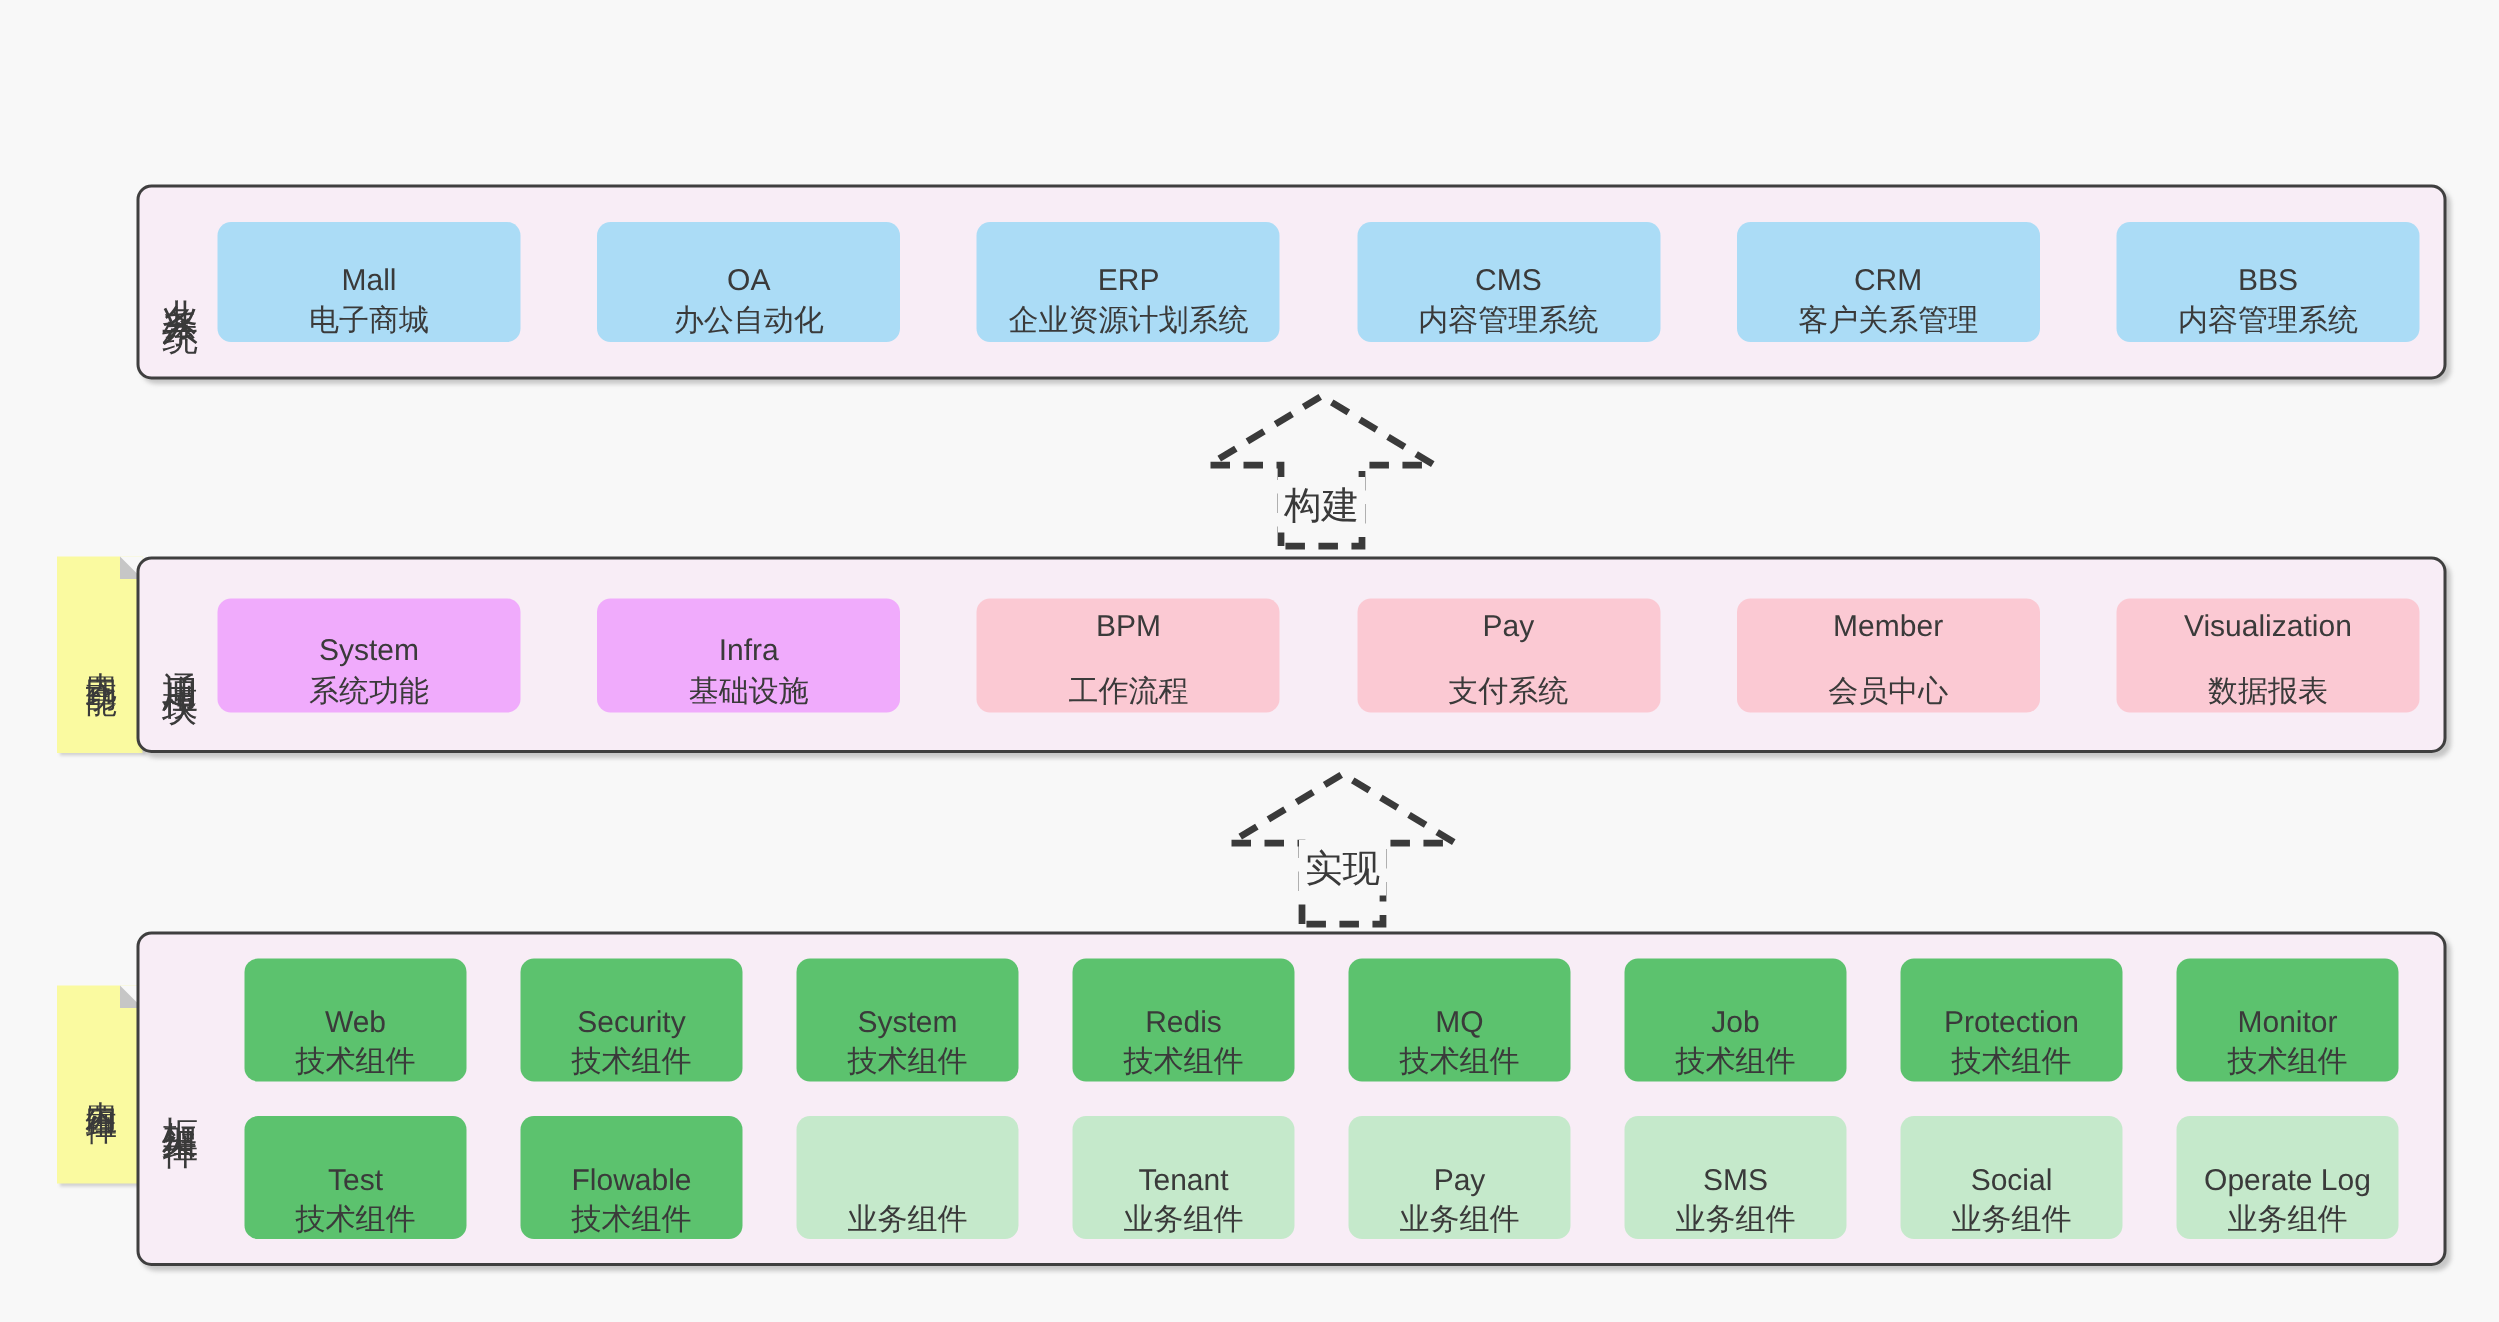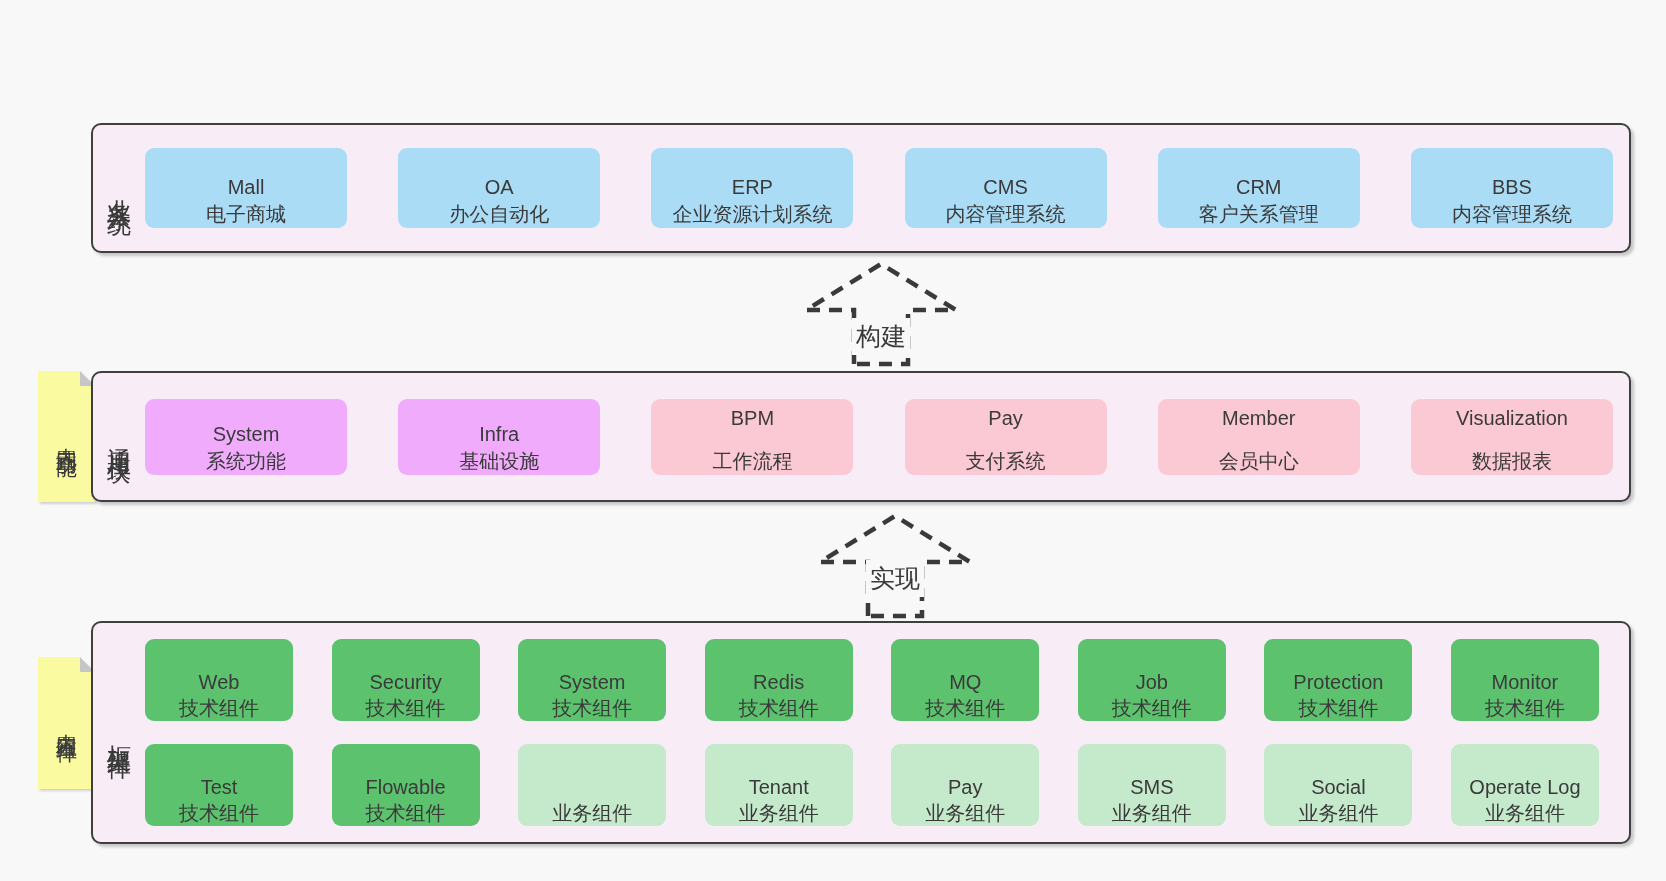--- a/index.html
+++ b/index.html
@@ -32,21 +32,21 @@
 
   
   .box{
     border-radius:9px;box-sizing:border-box;padding:0 4px;
     display:flex;flex-direction:column;justify-content:flex-end;align-items:center;
     text-align:center;
   }
   .box .t1,.box .t2{font-size:20px;line-height:27px;}
   .size-l{width:202px;height:80px;}
   .size-m{width:202px;height:76px;}
-  .size-s{width:148px;height:82px;}
+  .size-s{width:148px;height:82px;margin-left:18px;}
   .size-s .t1,.size-s .t2{line-height:26px;}
   .blue{background:#abdcf6;}
   .red{background:#f0abfc;}
   .pink{background:#fbc9d3;gap:16px;}
   .gdark{background:#5cc26e;}
   .glight{background:#c5e9cb;}
 
   
   .sticky{
     position:absolute;left:38px;width:57px;background:#fafaa0;z-index:1;

